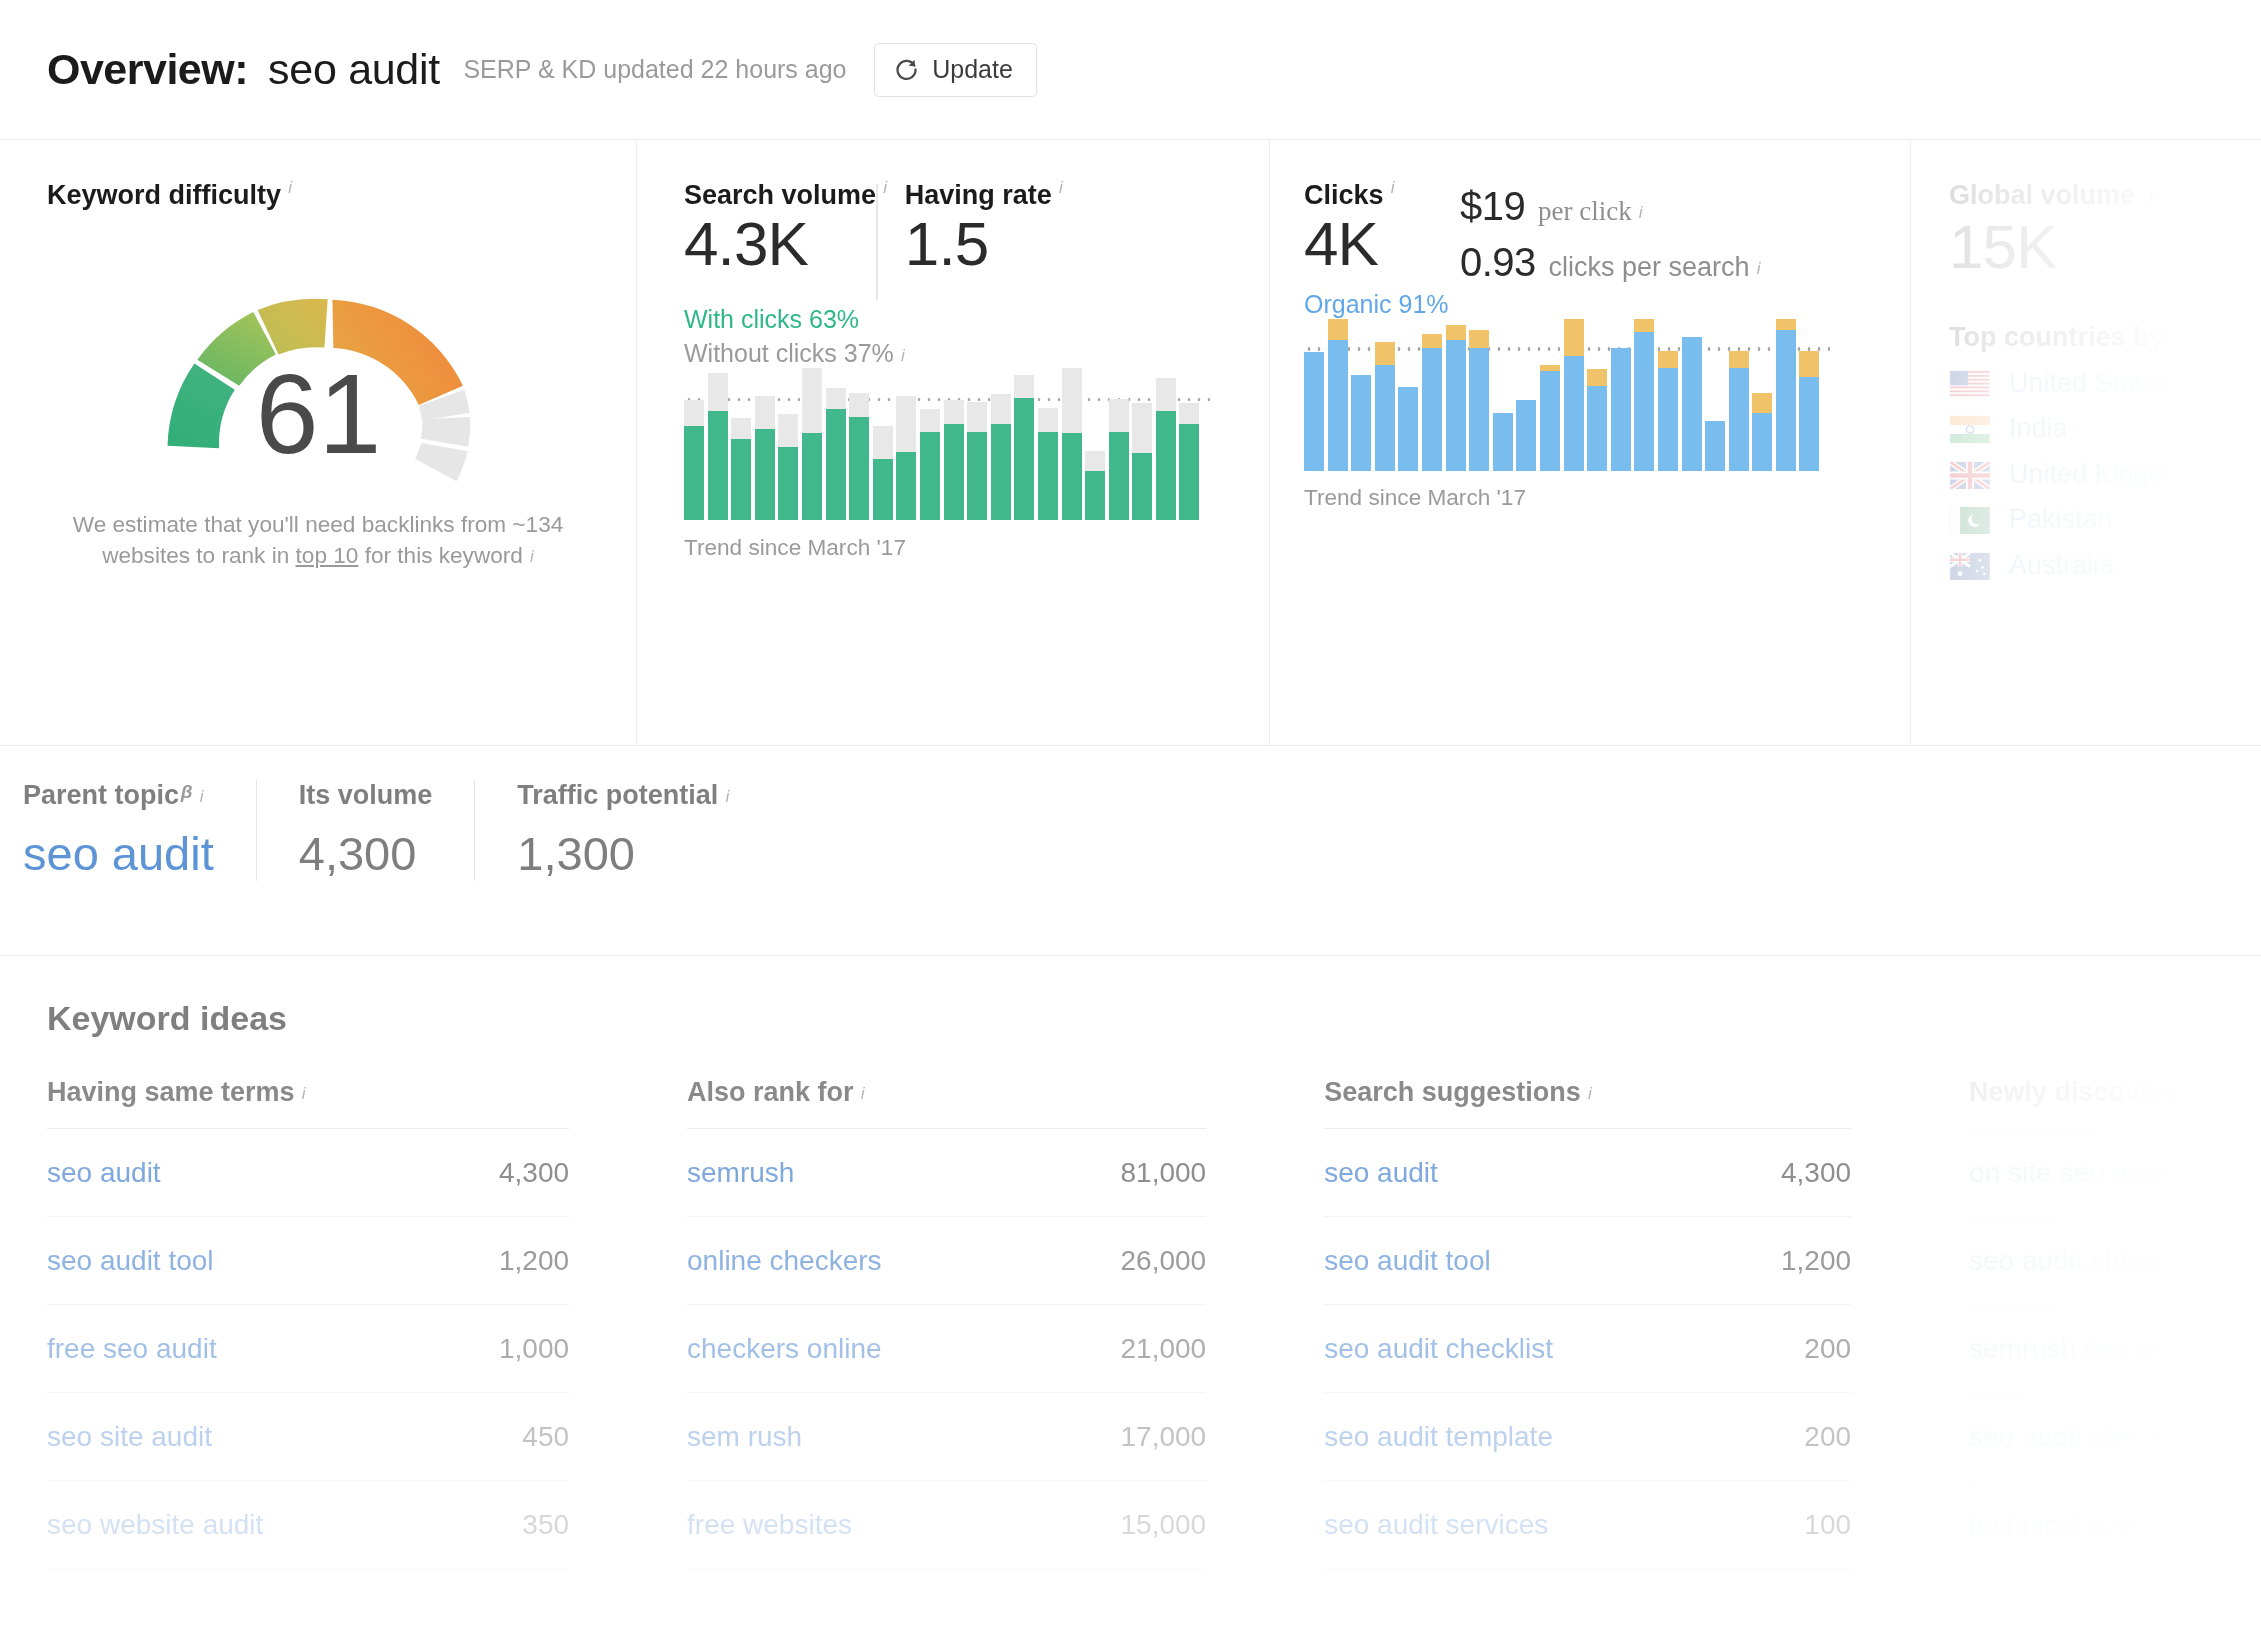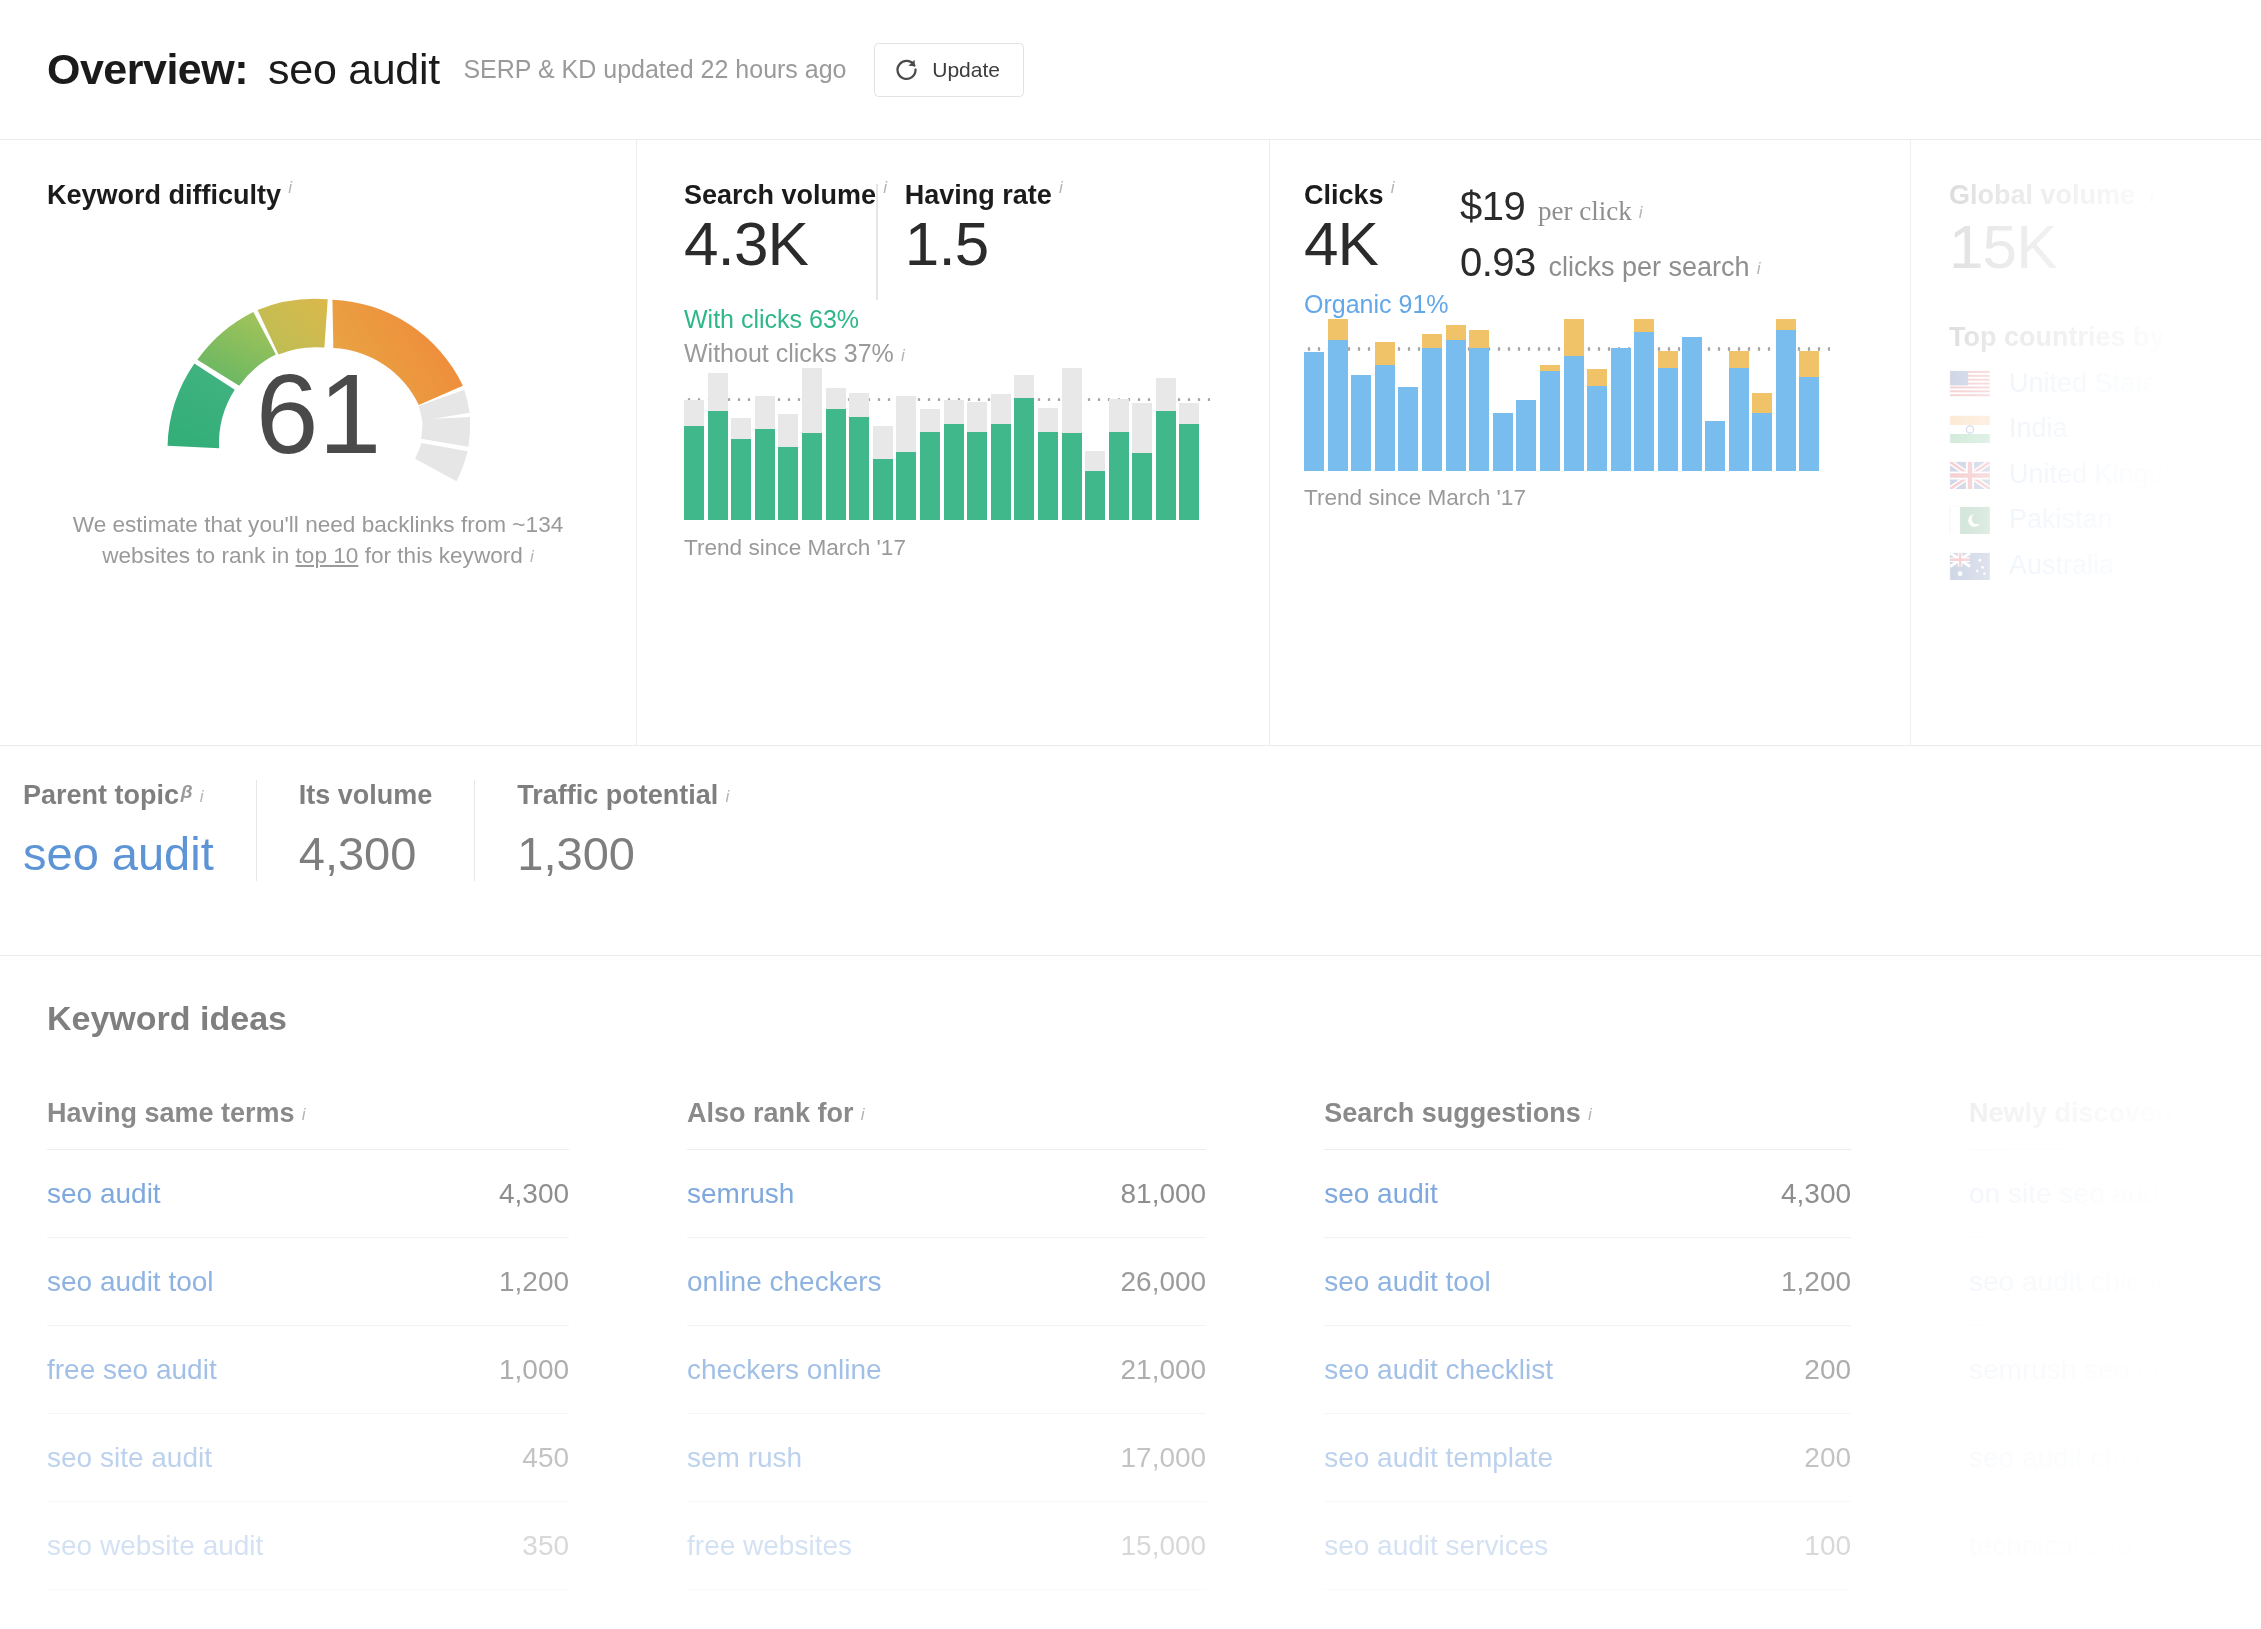--- a/index.html
+++ b/index.html
@@ -25,21 +25,21 @@
   .update-btn {
     margin-left: 27px;
     height: 54px;
     padding: 0 23.5px 0 18px;
     border: 1.8px solid #e2e2e2;
     border-radius: 4.5px;
     background: #fff;
     display: flex; align-items: center; gap: 12.7px;
     cursor: pointer;
   }
-  .update-btn span.lbl { font-size: 21px; color: #3c3c3c; }
+  .update-btn span.lbl { font-size: 25px; color: #3c3c3c; }
   .refresh-ico { width: 27px; height: 27px; display:block; }
 
   
   .cards-row {
     display: flex;
     height: 606px;
     border-bottom: 1.8px solid #ebebeb;
     position: relative;
   }
   .card { position: relative; padding: 40px 0 0 0; }
@@ -116,21 +116,21 @@
   }
   .pt-block { padding-right: 42px; }
   .pt-block + .pt-block { border-left: 1.8px solid #e6e6e6; padding-left: 42px; }
   .pt-lbl { font-size: 27px; font-weight: bold; color: #7f7f7f; white-space: nowrap; }
   .beta { font-size: 19px; font-style: italic; color: #9a9a9a; position: relative; top: -6.3px; margin-left: 1.8px;}
   .pt-val-link { font-size: 47px; color: #5c94d6; margin-top: 14.5px; cursor: pointer; }
   .pt-val { font-size: 47px; color: #7e7e7e; margin-top: 14.5px; }
 
   
   .ki-title { font-size: 34px; font-weight: bold; color: #7f7f7f; padding: 43px 0 0 47px; }
-  .ki-row { display: flex; margin-top: 60px; gap: 24px; }
+  .ki-row { display: flex; margin-top: 39px; gap: 24px; }
   .ki-col { position: relative; }
   .ki-col-1 { width: 636px; }
   .ki-col-2 { width: 633px; }
   .ki-col-3 { width: 641px; }
   .ki-col-4 { width: 351px; }
   .ki-inner { padding-left: 47px; padding-right: 47px; }
   .ki-head { font-size: 27px; font-weight: bold; color: #8a8a8a; padding-bottom: 20px; white-space: nowrap; }
   .ki-list { border-top: 1.8px solid #ececec; }
   .ki-item {
     display: flex; justify-content: space-between; align-items: center;

